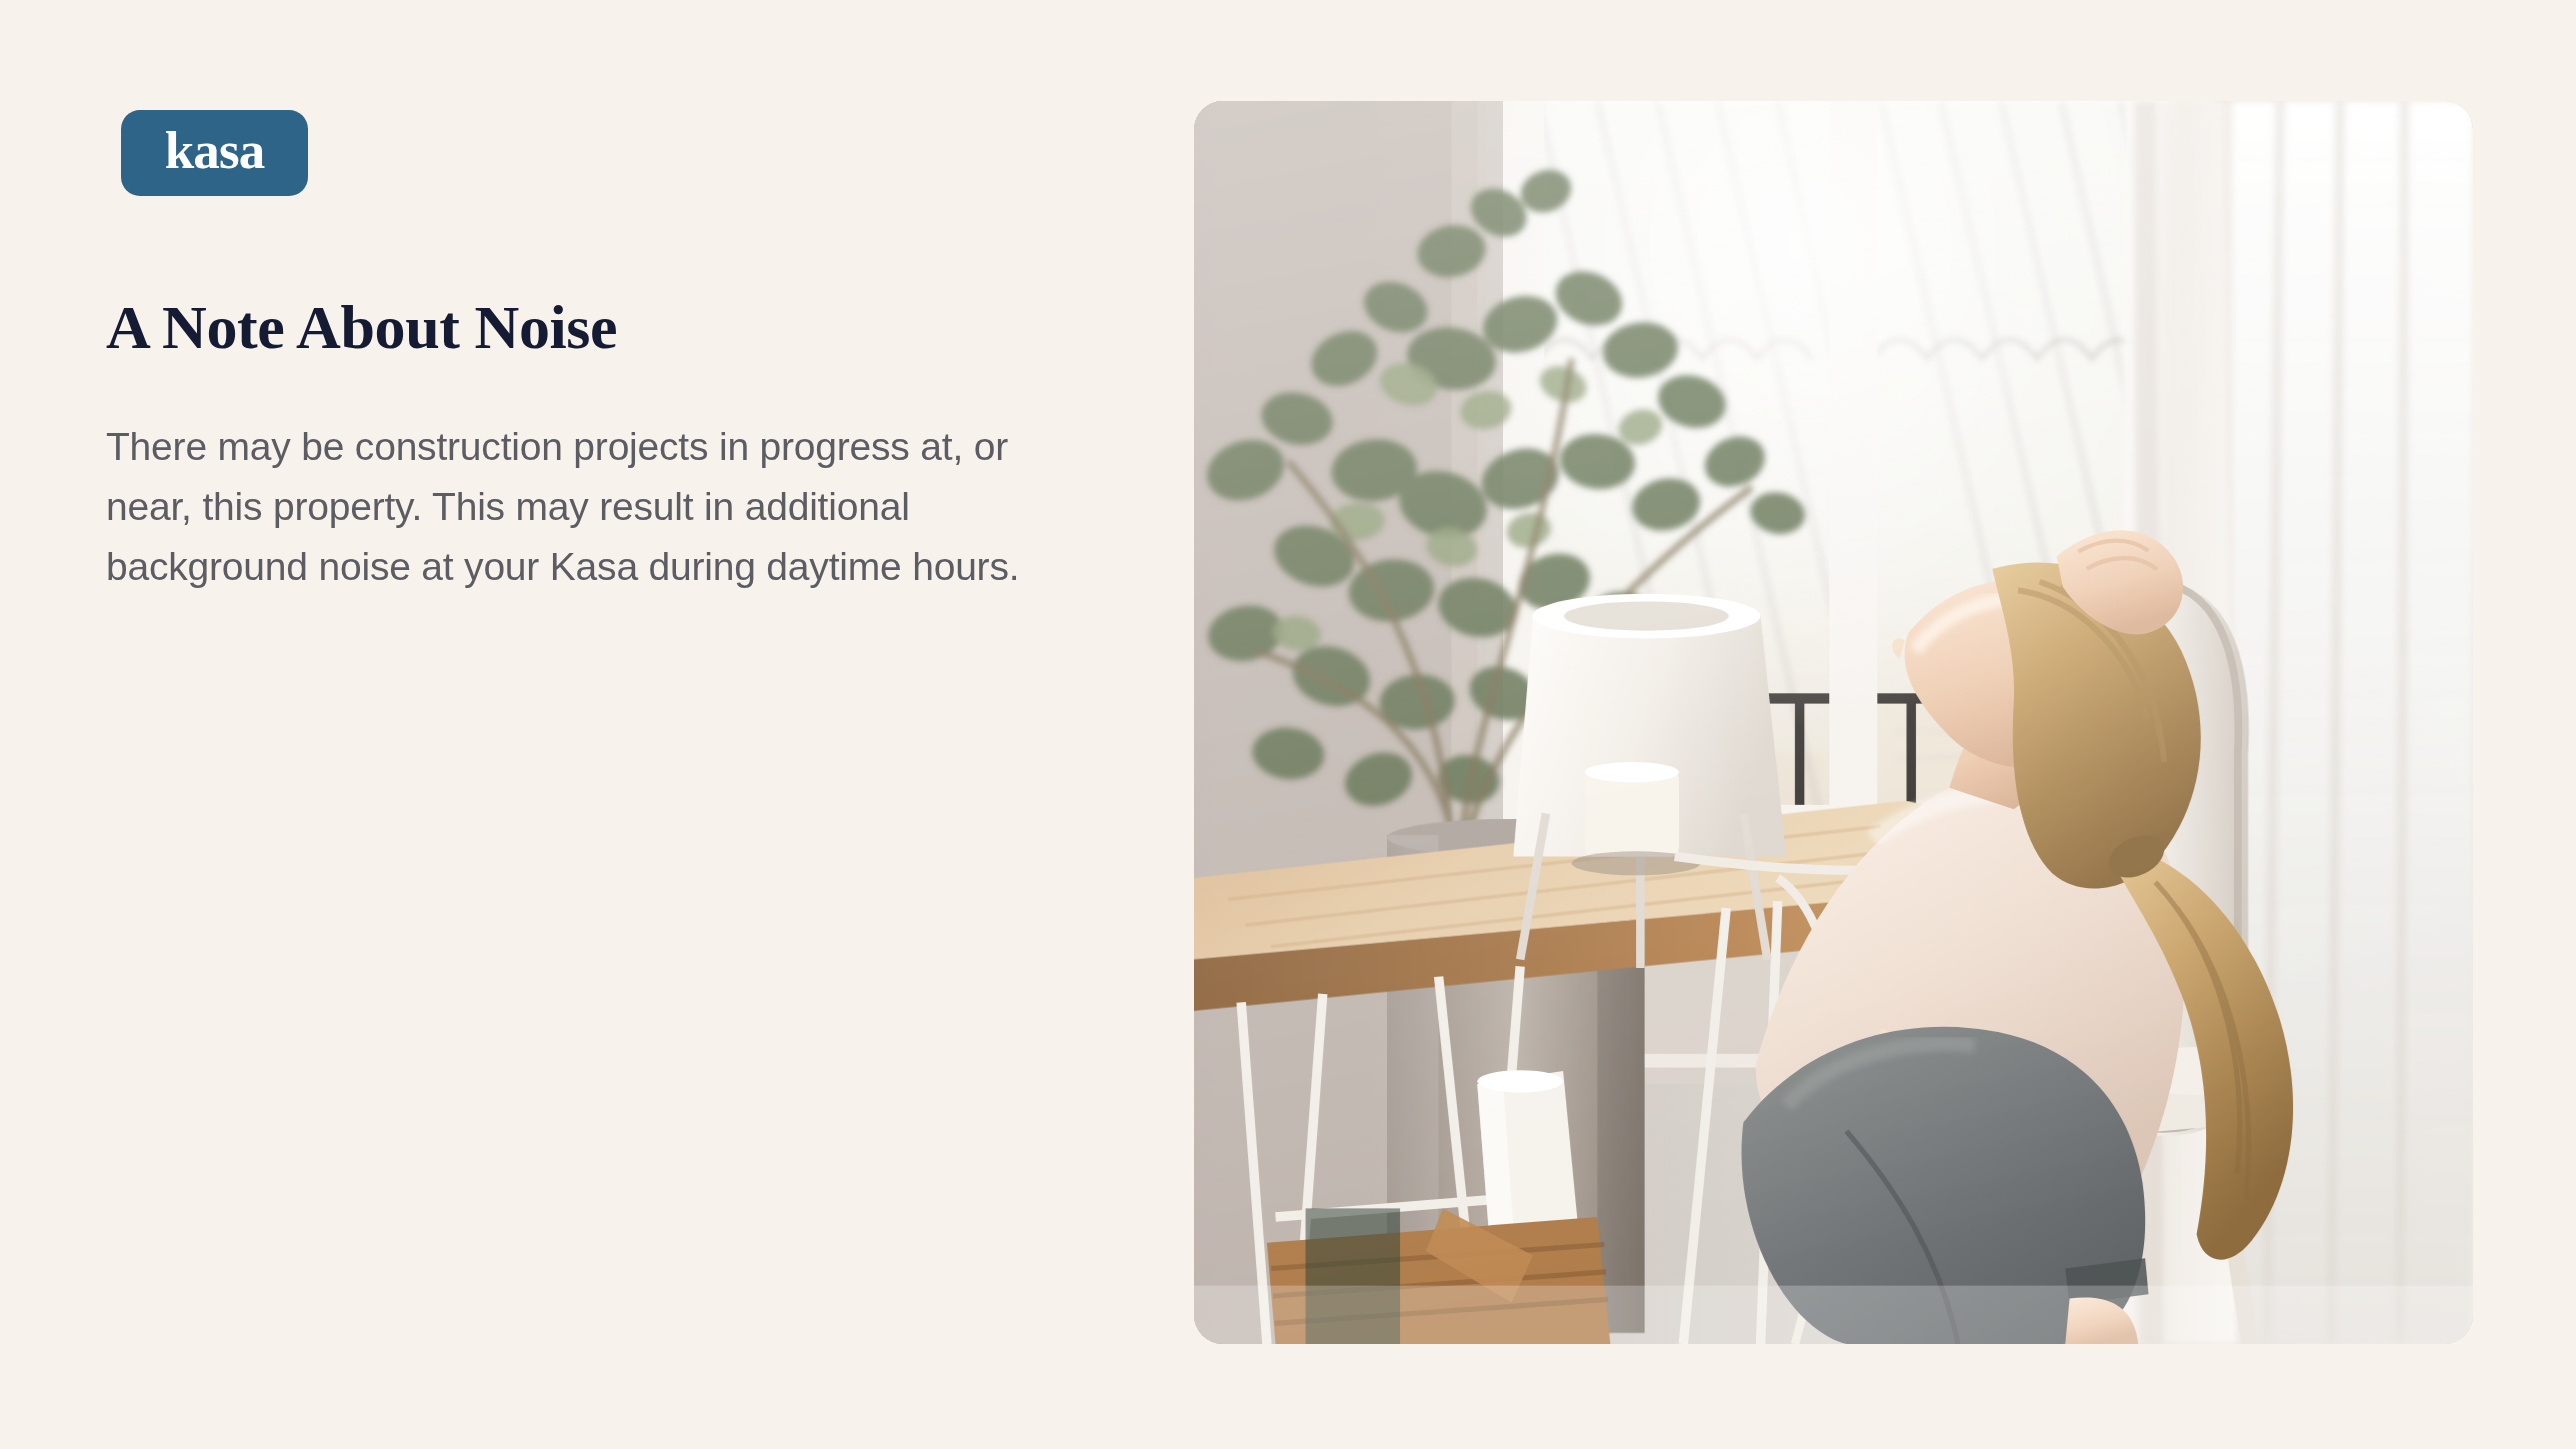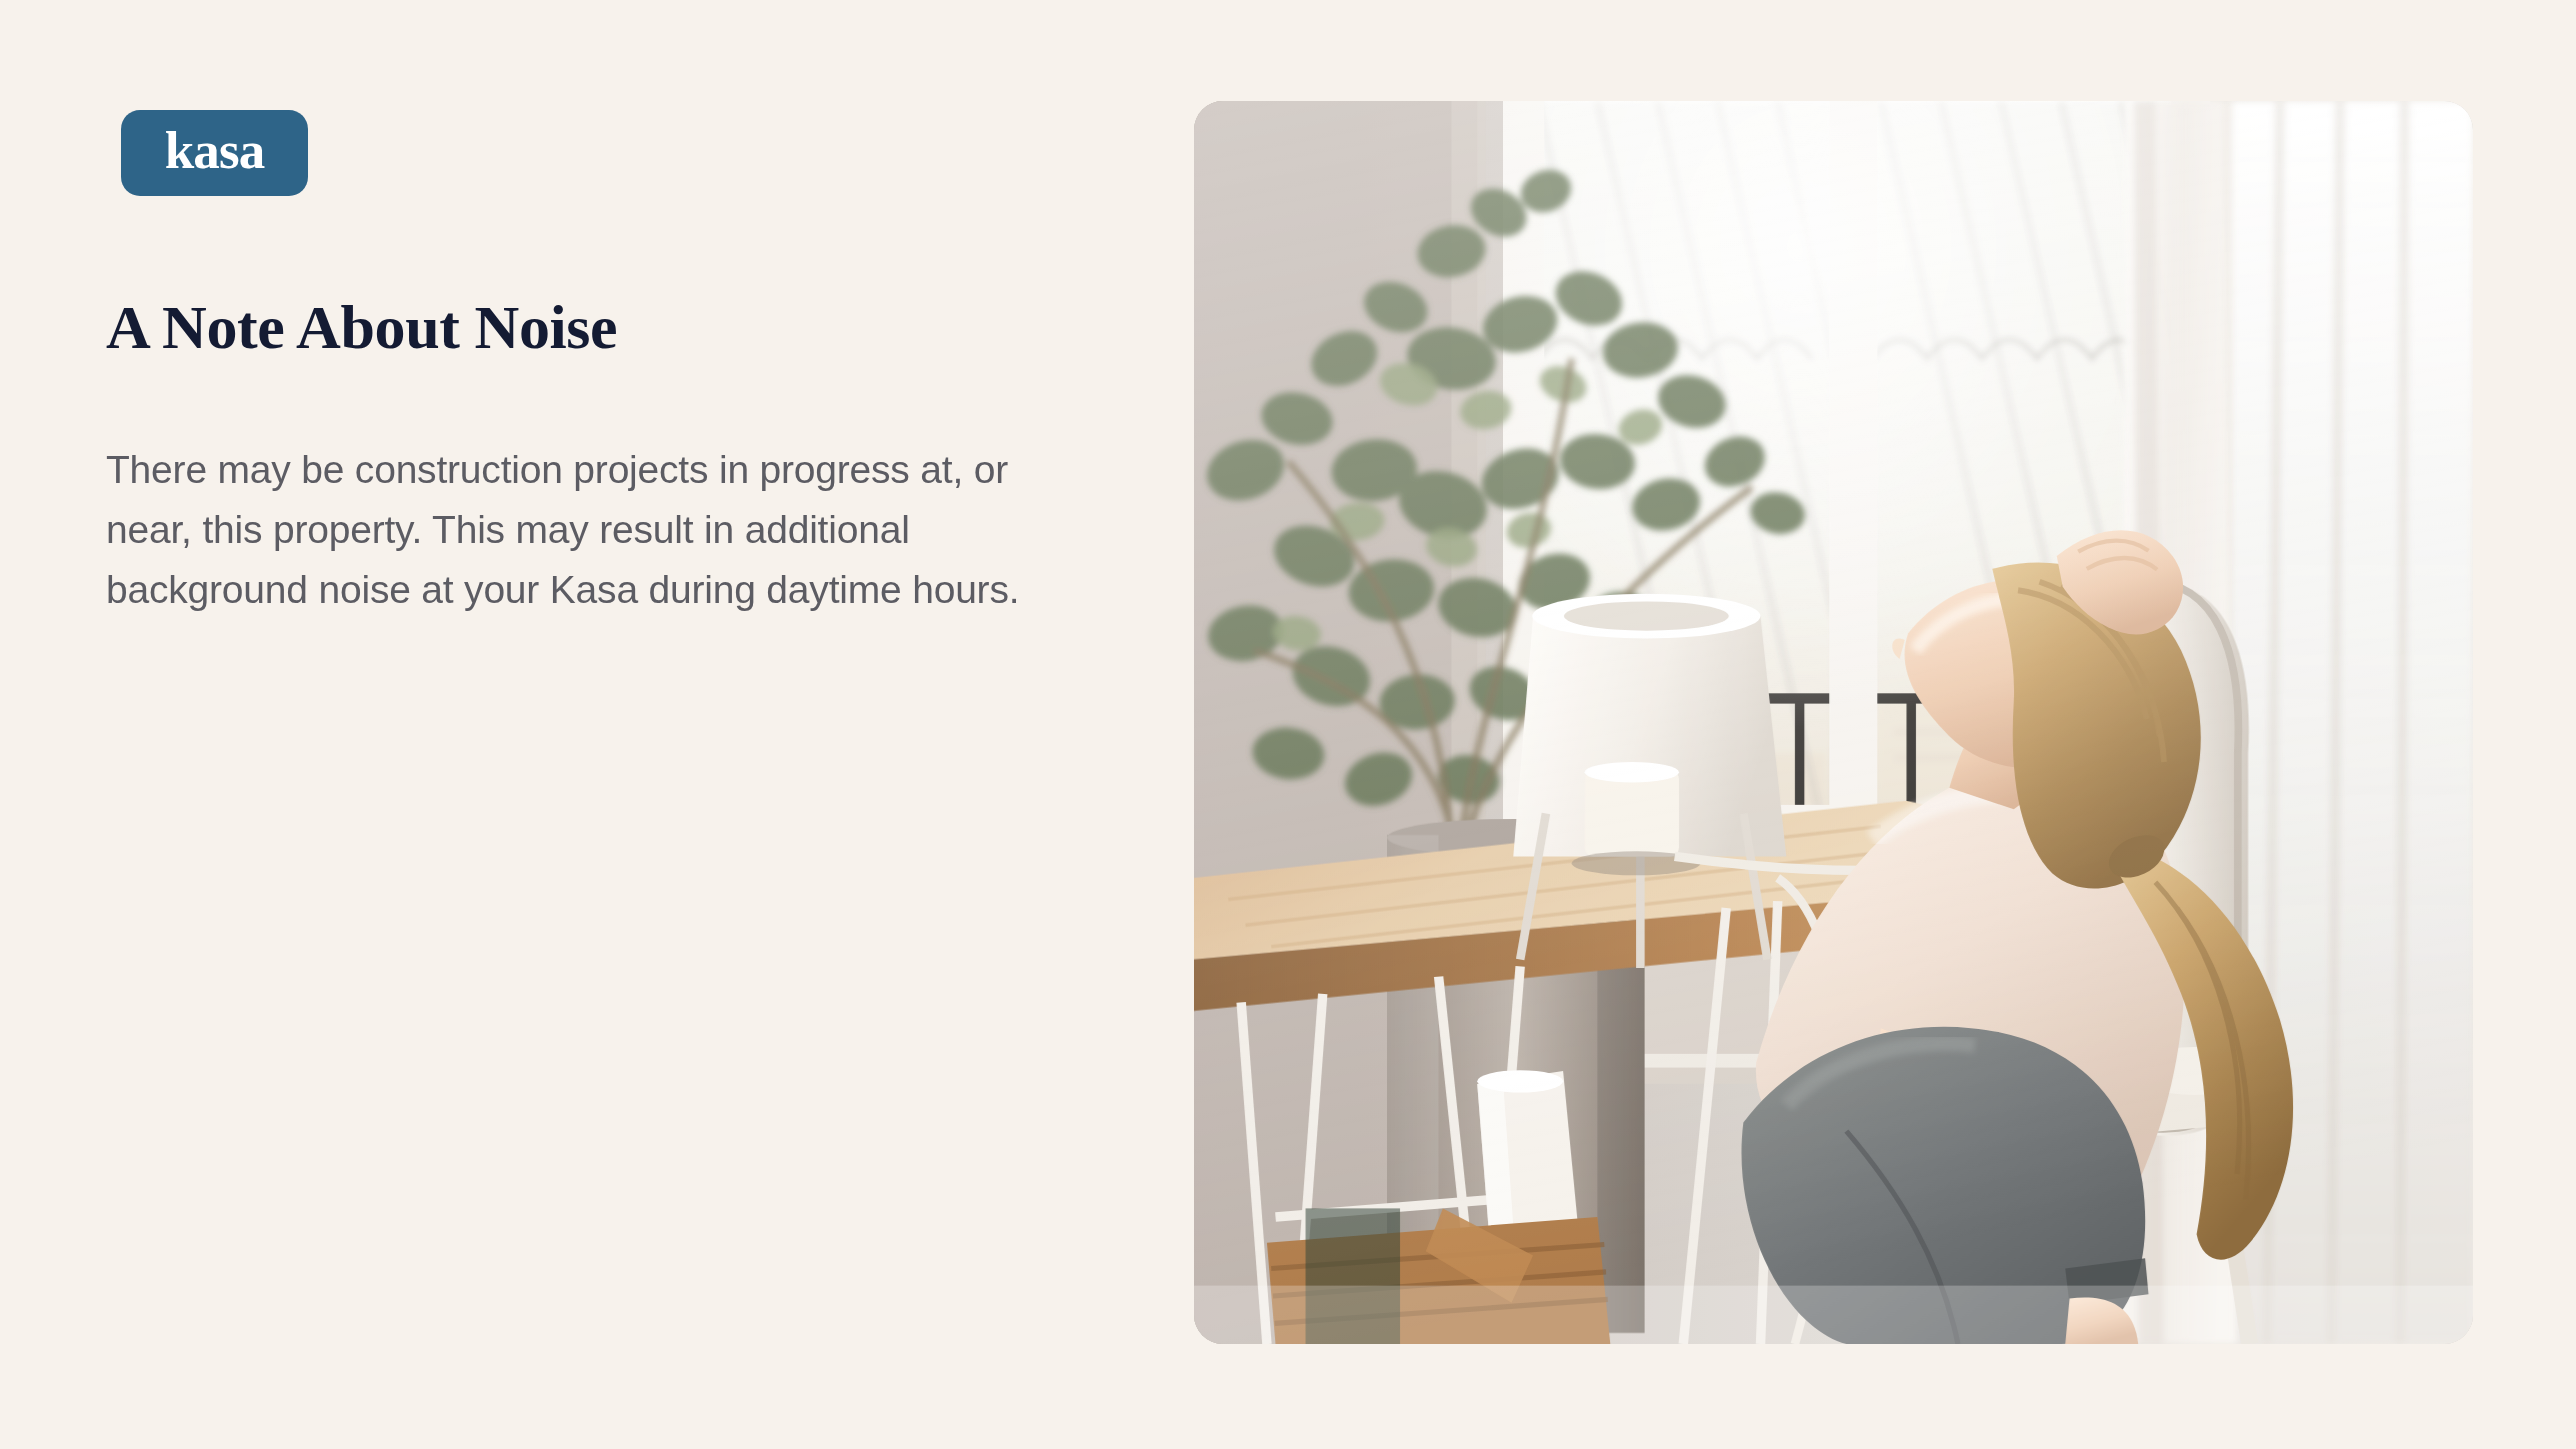--- a/index.html
+++ b/index.html
@@ -56,21 +56,21 @@
     font-size: 62px;
     font-weight: bold;
     color: #141B33;
     letter-spacing: -0.4px;
     white-space: nowrap;
   }
 
   .body-copy {
     position: absolute;
     left: 106px;
-    top: 440px;
+    top: 417px;
     width: 1013px;
   }
   .body-para {
     font-family: "Liberation Sans", sans-serif;
     font-size: 39px;
     line-height: 60px;
     color: #5C5C63;
     letter-spacing: -0.2px;
     max-width: 987px;
   }

